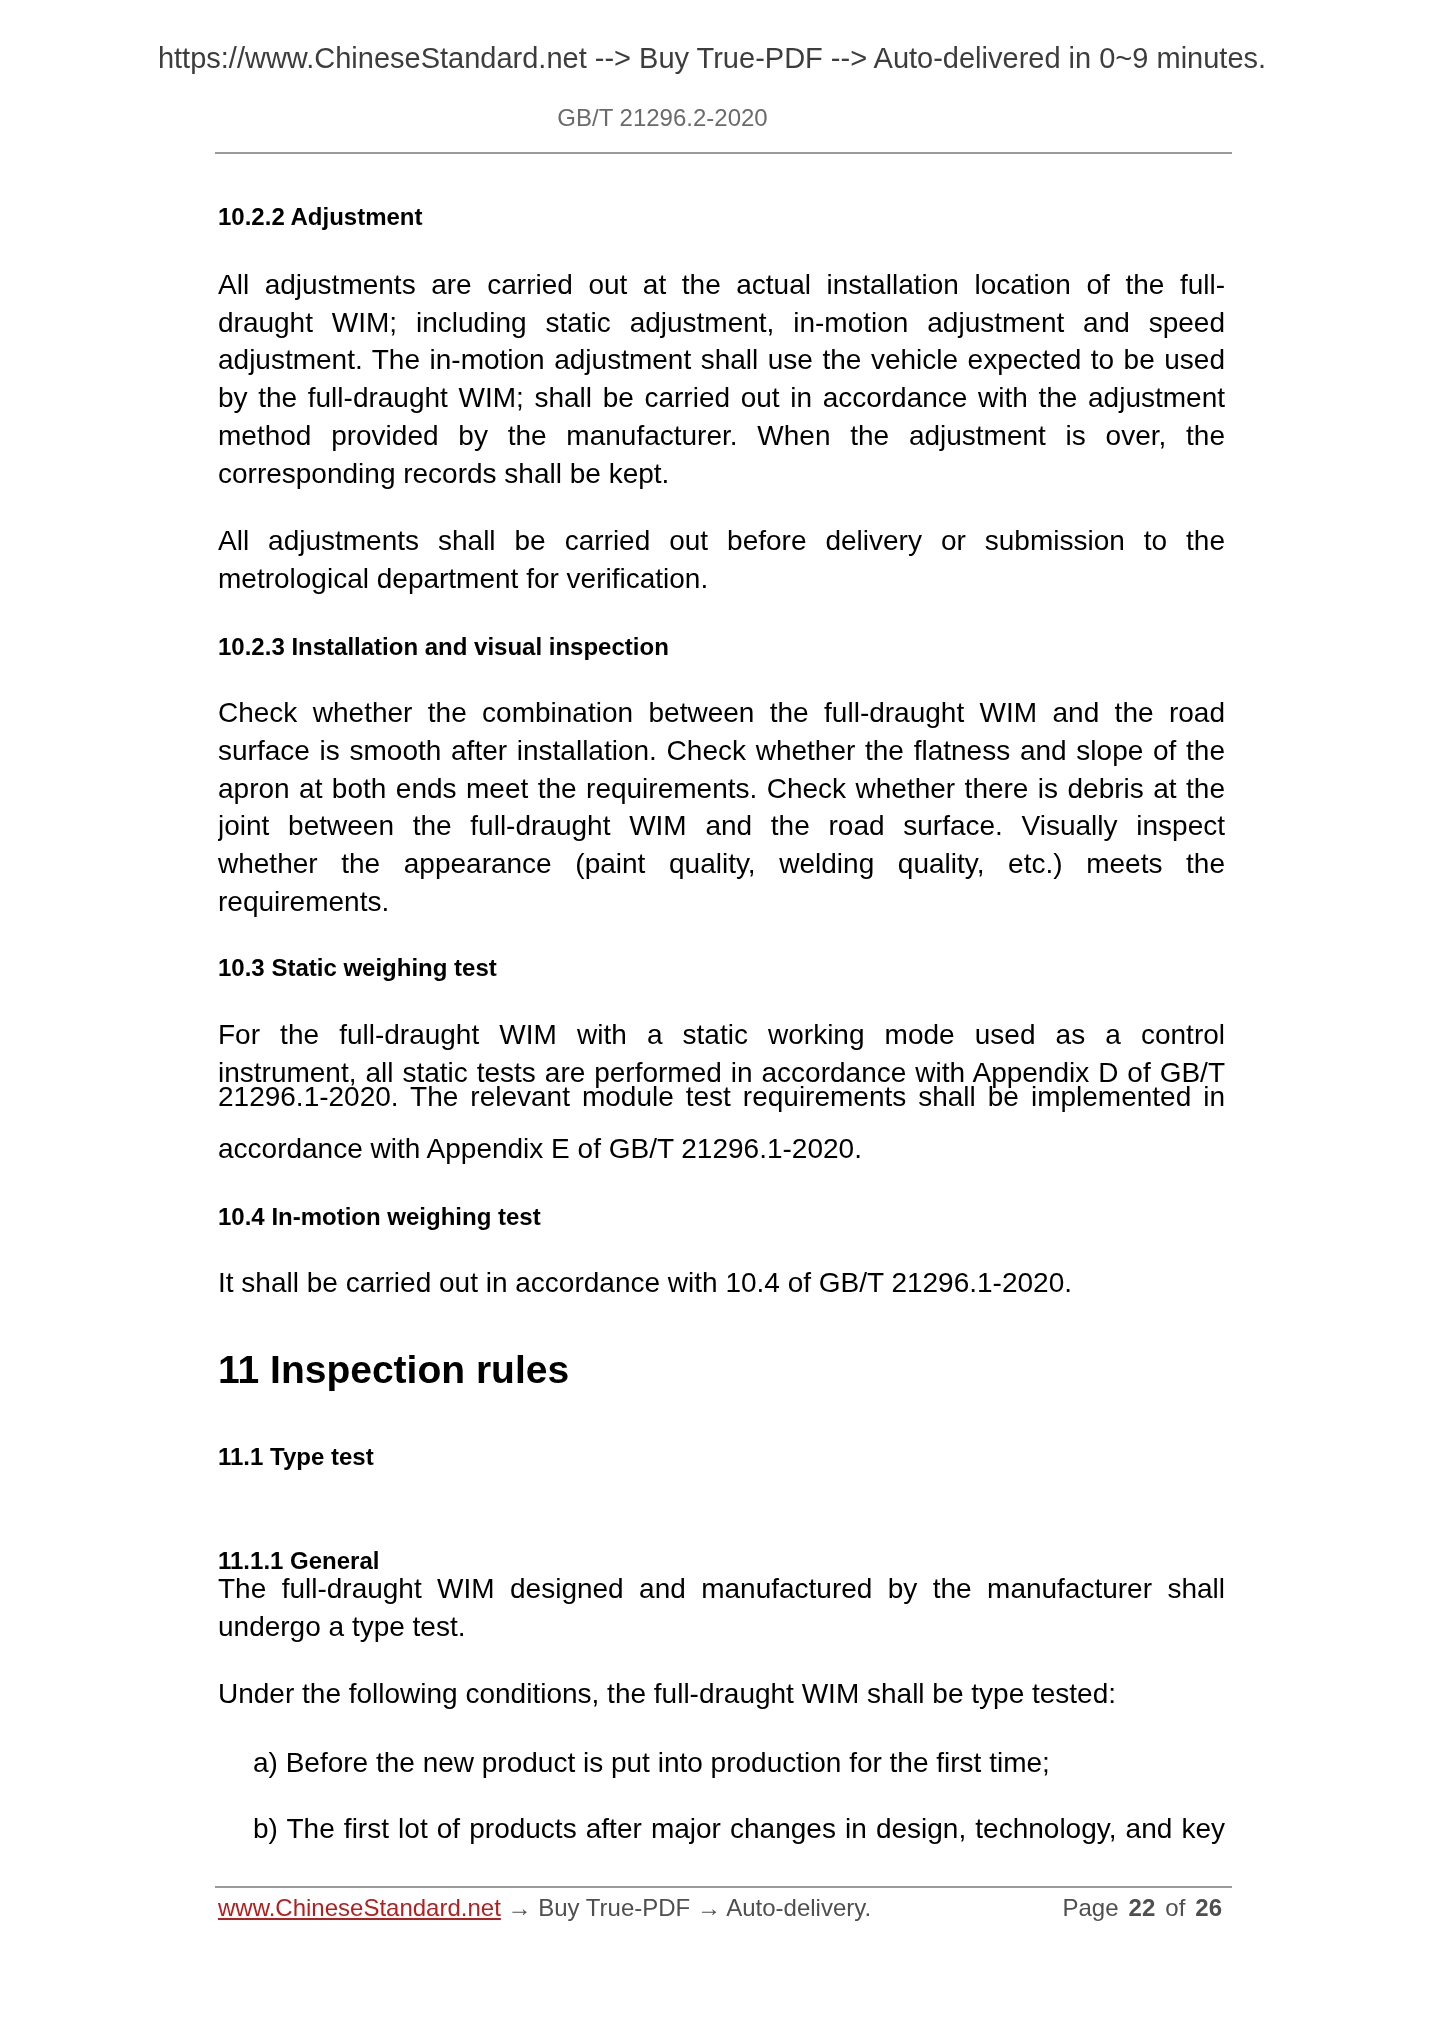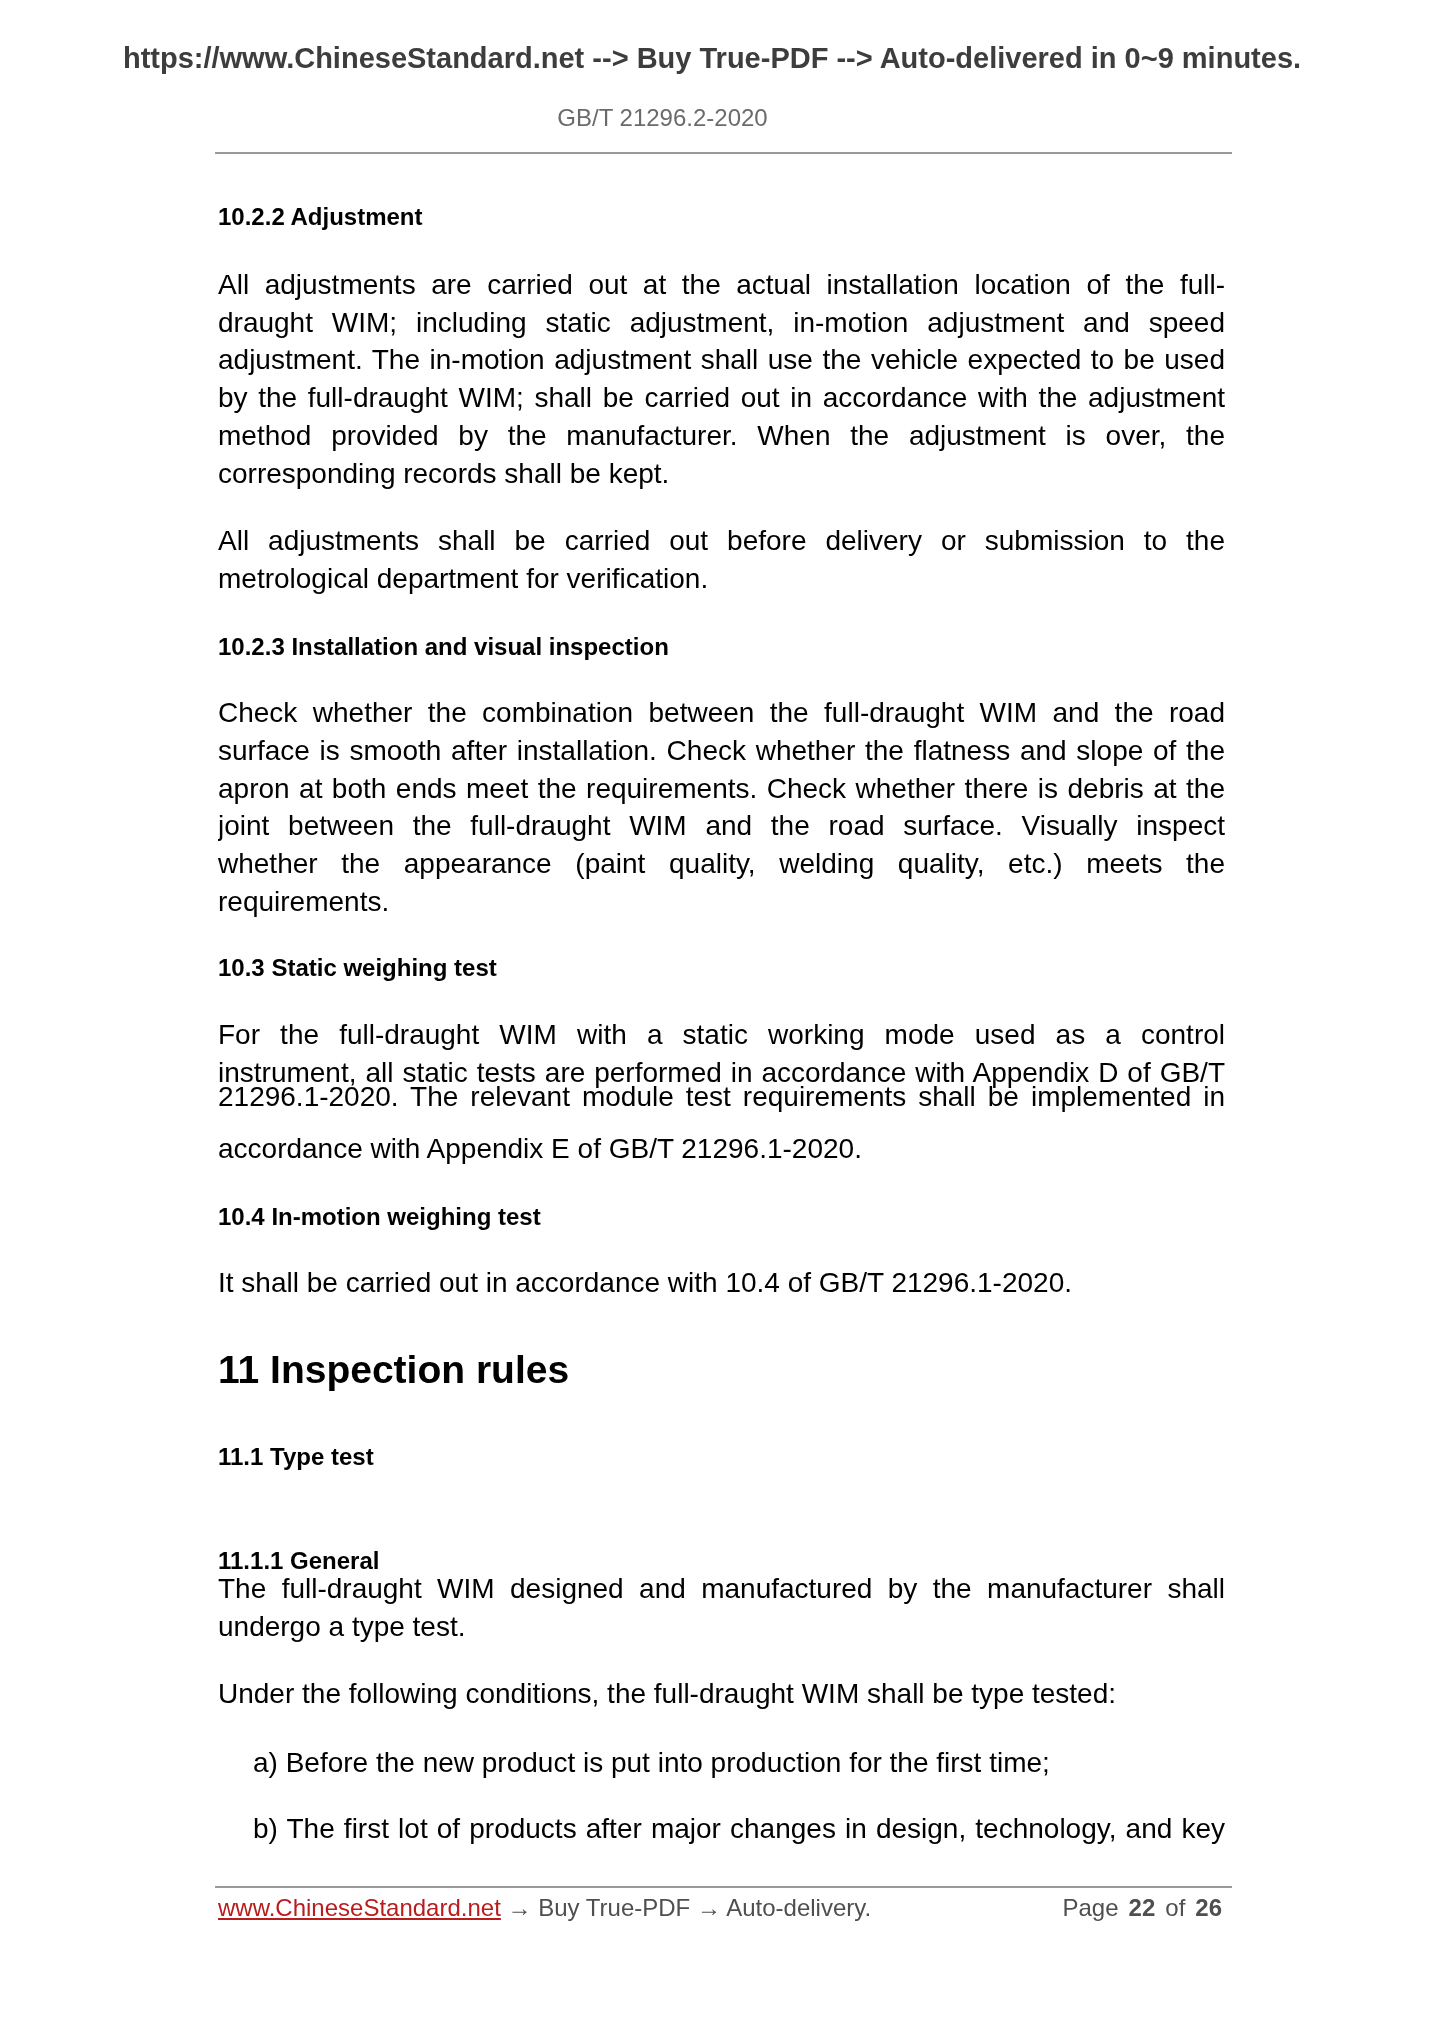--- a/index.html
+++ b/index.html
@@ -1,19 +1,19 @@
 <!DOCTYPE html>
 <html><head>
 <meta charset="utf-8">
 <style>
   html, body { margin: 0; padding: 0; background: #ffffff; }
   body { width: 1445px; height: 2044px; position: relative; overflow: hidden;
          font-family: "Liberation Sans", "DejaVu Sans", sans-serif; color: #000; }
   .abs { position: absolute; }
-  .hdr-url { left: 0; width: 1424px; text-align: center; top: 40px; font-size: 29px; color: #3d3d3d; line-height: 36px; font-weight: bold; }
+  .hdr-url { left: 0; width: 1424px; text-align: center; top: 40px; font-size: 29px; color: #3d3d3d; line-height: 36px; }
   .hdr-std { left: 0; width: 1325px; text-align: center; top: 103px; font-size: 24px; color: #6b6b6b; line-height: 30px; }
   .rule { left: 215px; width: 1017px; height: 0; border-top: 2px solid #9a9a9a; }
   .content-line { left: 218px; width: 1007px; font-size: 28px; line-height: 34px; white-space: nowrap; color: #000; }
   .just { text-align: justify; text-align-last: justify; white-space: normal; height: 34px; overflow: hidden; }
   .h3 { font-weight: bold; font-size: 24px; }
   .h1 { font-weight: bold; font-size: 39px; line-height: 46px; }
   .list-line { left: 253px; width: 972px; }
   .footer { top: 1893px; left: 218px; width: 1007px; font-size: 24px; line-height: 30px; color: #4f4f4f; white-space: nowrap; }
   .footer a { color: #b91c1c; text-decoration: underline; }
   .footer .page { position: absolute; right: 3px; top: 0; margin-left: 8px; }

